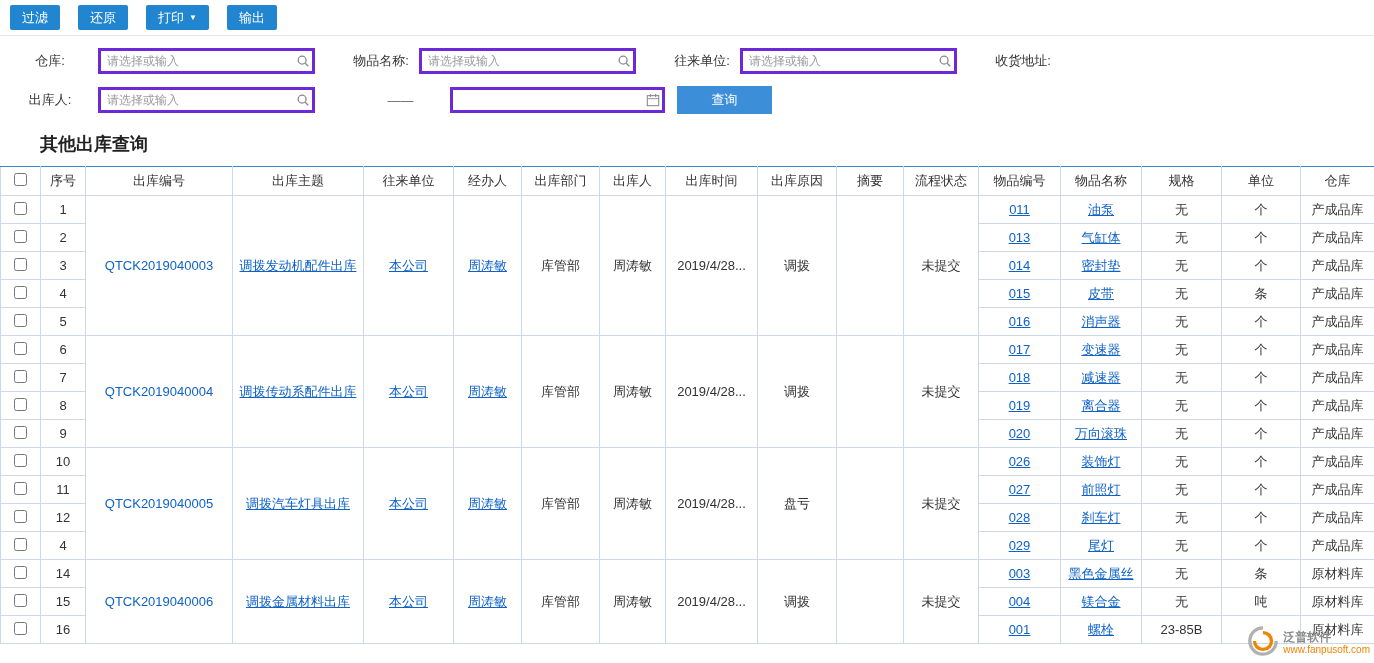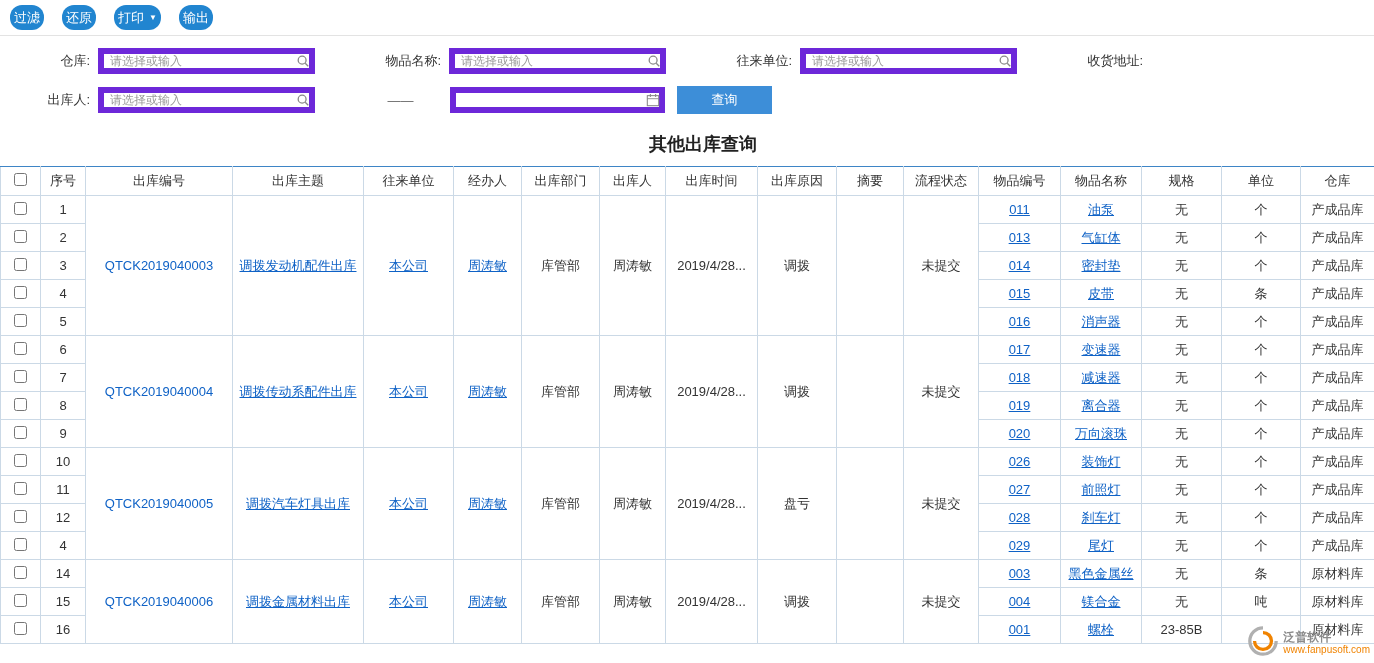--- a/index.html
+++ b/index.html
@@ -3,46 +3,46 @@
 <meta charset="utf-8">
 <style>
   * { box-sizing: border-box; margin: 0; padding: 0; }
   html,body { width:1374px; height:663px; overflow:hidden; background:#fff;
     font-family:"Liberation Sans","DejaVu Sans",sans-serif; position:relative; }
 
   
   .toolbar { height:36px; display:flex; align-items:center; gap:18px;
     padding-left:10px; border-bottom:1px solid #e3e3e3; background:#fff; }
   .tb-btn { background:var(--accent,#2185d0); color:#fff; border:none; font-size:13px;
-    padding:5px 4px; border-radius:12px; cursor:pointer; display:inline-flex;
+    padding:5px 12px; border-radius:2px; cursor:pointer; display:inline-flex;
     align-items:center; gap:5px; line-height:1.2; }
   .caret { font-size:8px; line-height:1; }
 
   
   .search { padding:12px 0 14px 10px; }
   .srow { display:flex; align-items:center; margin-bottom:12px; }
   .srow:last-child { margin-bottom:0; }
   .fld { display:flex; align-items:center; margin-right:36px; }
   .fld:last-child { margin-right:0; }
-  .fld label { font-size:13px; color:#333; text-align:right; margin-right:8px; white-space:nowrap; display:inline-block; }
-  .lw80 { width:80px; } .lw60 { width:60px;margin-left:30px; }
+  .fld label { font-size:13px; color:#333; text-align:center; margin-right:8px; white-space:nowrap; display:inline-block; }
+  .lw80 { width:80px; } .lw60 { width:60px; }
   .inp { position:relative; display:inline-block; }
-  .inp input { height:26px; border:6px solid #6d28d9; font-size:12px;
+  .inp input { height:26px; border:3px solid #6d28d9; font-size:12px;
     padding:0 24px 0 6px; color:#333; width:100%; outline:none; }
   .inp.noicon input { padding-right:6px; }
   .inp input::placeholder { color:#9a9a9a; }
   .w217 { width:217px; } .w215 { width:215px; }
   .inp .ico { position:absolute; right:5px; top:6px; cursor:pointer; }
   .dash { width:99px; text-align:center; color:#666; font-size:13px; }
   .query-btn { background:var(--qbtn,#3d8ed8); color:#fff; border:none; font-size:13px;
     width:95px; height:28px; border-radius:0; cursor:pointer; margin-left:12px; }
 
   
-  .page-title { text-align:center; font-size:18px; font-weight:bold; color:#222;
-    margin:4px 0 10px;padding-left:32px; }
+  .page-title { font-size:18px; font-weight:bold; color:#222;
+    margin:4px 8px 10px;padding-left:32px; }
 
   
   table.grid { width:1374px; border-collapse:collapse; table-layout:fixed; }
   table.grid th, table.grid td { border:1px solid var(--tborder,#cbd9e6);
     font-size:13px; color:#333; text-align:center; height:28px; padding:0 2px;
     overflow:hidden; white-space:nowrap; text-overflow:ellipsis; vertical-align:middle; }
   table.grid thead th { border-top:1px solid var(--htop,#3e85c6); background:#fff;
     font-weight:normal; height:29px; }
   a.lnk { color:var(--link,#0f62c6); text-decoration:none; cursor:pointer; }
   a.lnk.u { text-decoration:underline; }

